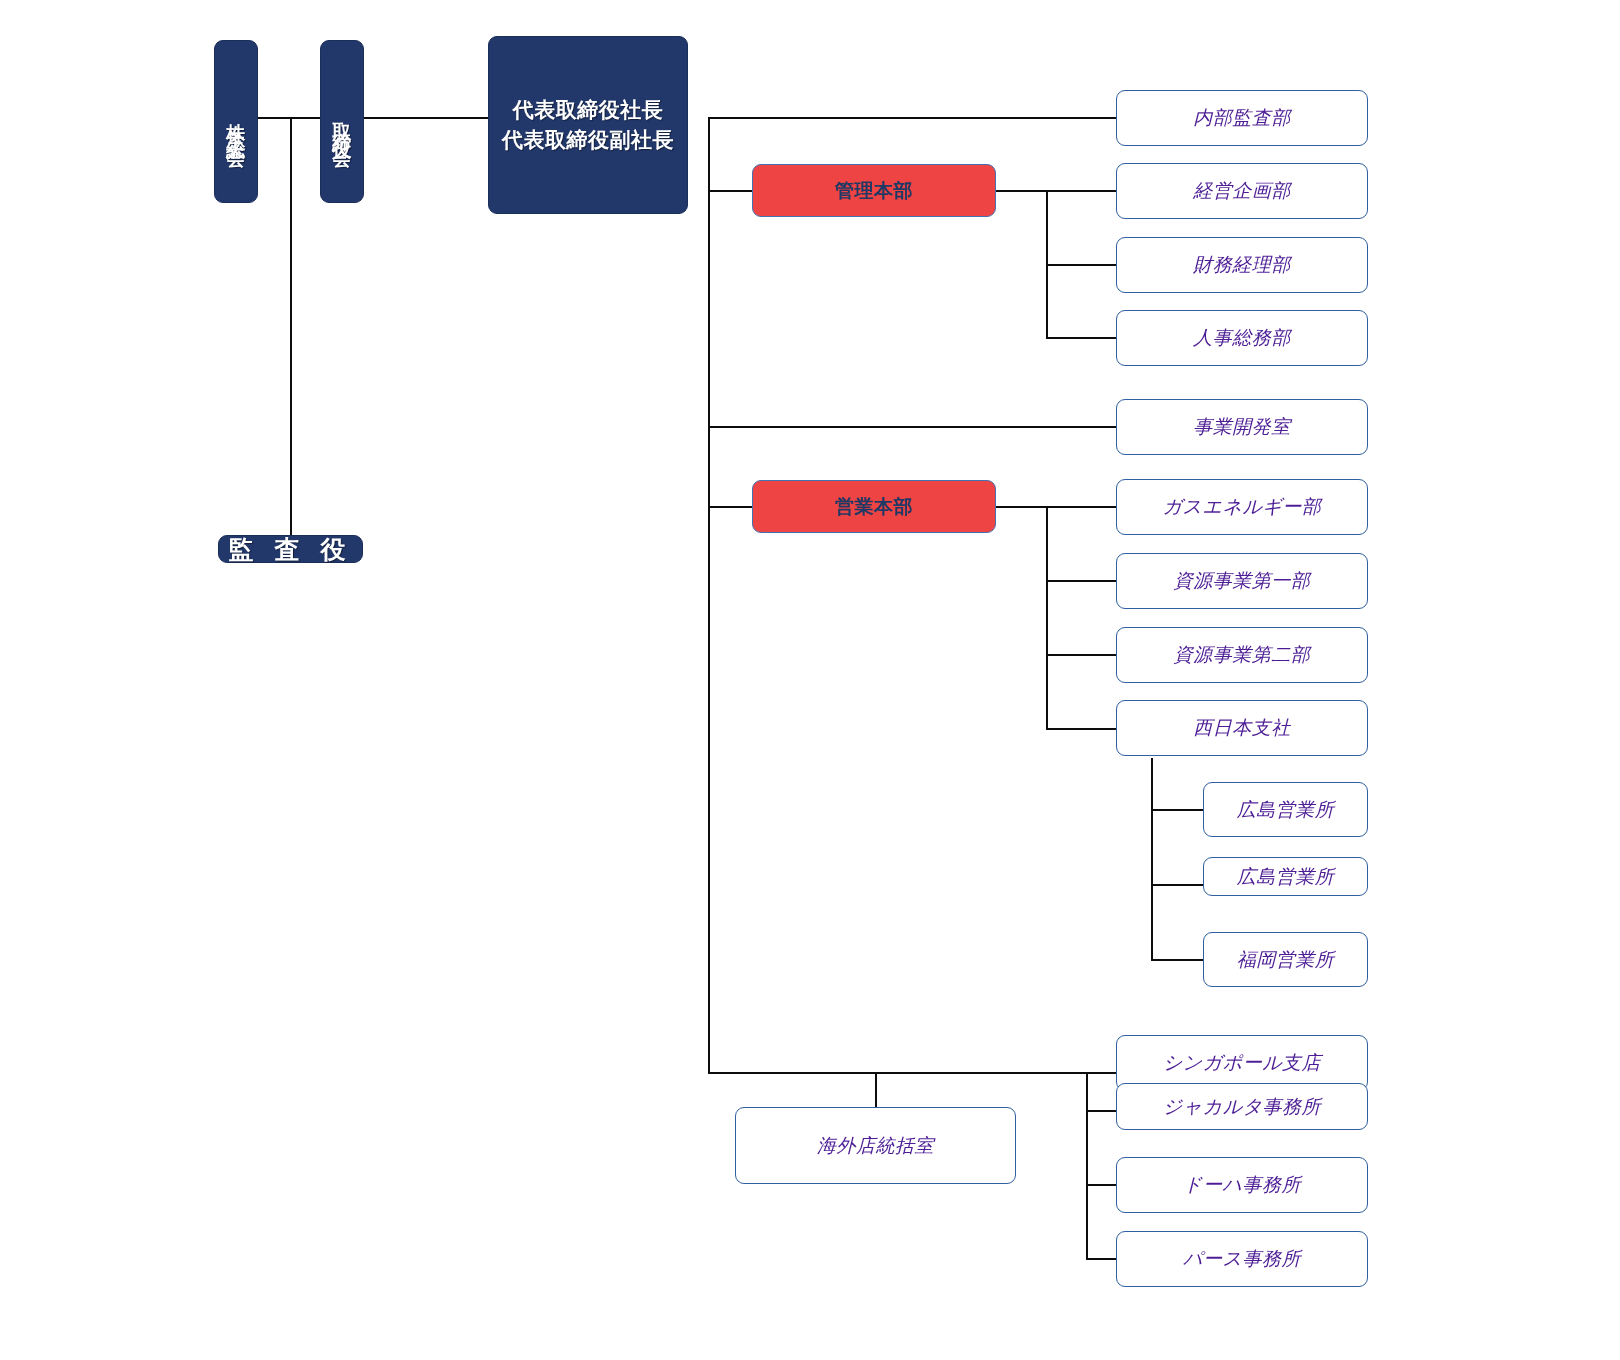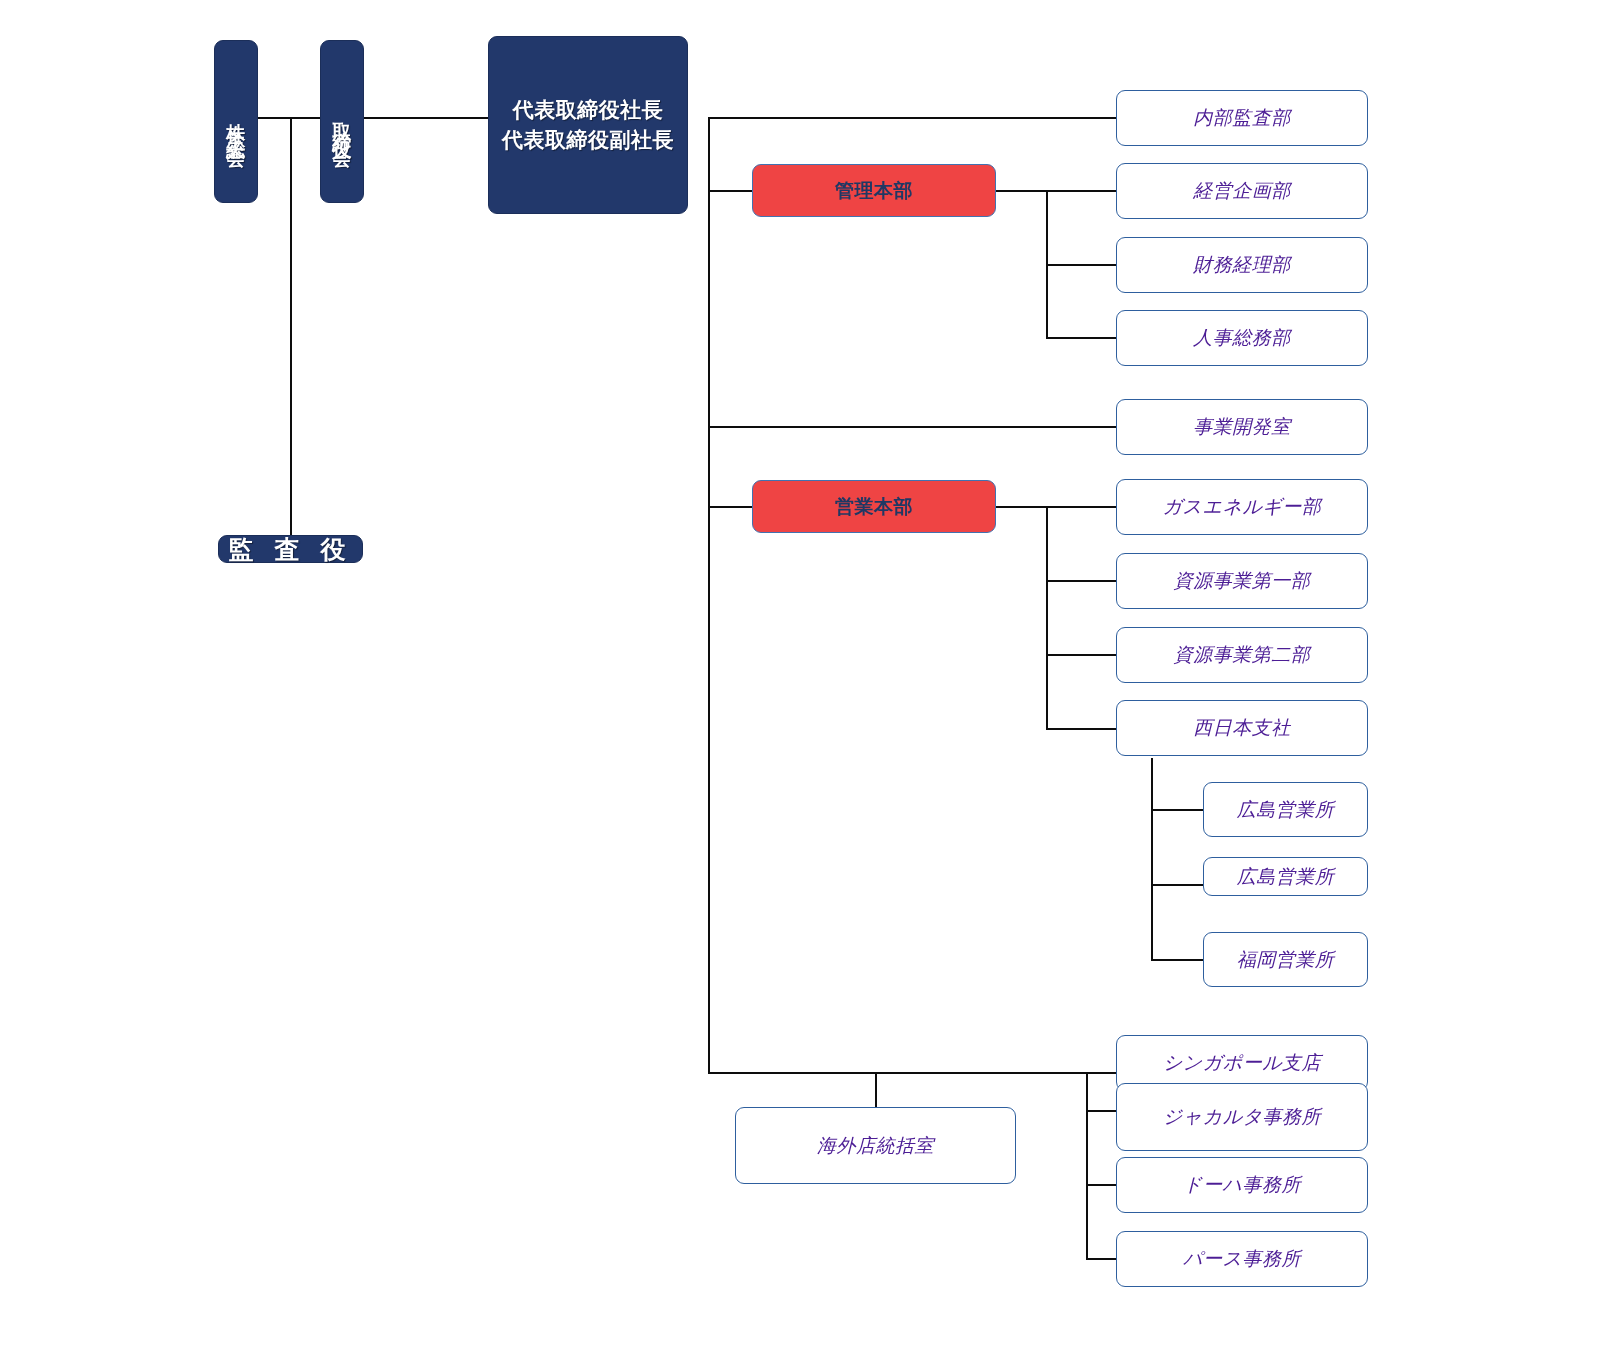--- a/index.html
+++ b/index.html
@@ -158,19 +158,19 @@
   <div class="node white" style="left:1203px; top:782px; width:165px; height:55px;">広島営業所</div>
 
   <div class="node white" style="left:1203px; top:857px; width:165px; height:39px;">広島営業所</div>
 
   <div class="node white" style="left:1203px; top:932px; width:165px; height:55px;">福岡営業所</div>
 
   <div class="node white" style="left:735px; top:1107px; width:281px; height:77px;">海外店統括室</div>
 
   <div class="node white" style="left:1116px; top:1012px; width:252px; height:56px;margin-top:23px;">シンガポール支店</div>
 
-  <div class="node white" style="left:1116px; top:1083px; width:252px; height:68px;">ジャカルタ事務所</div>
+  <div class="node white" style="left:1116px; top:1083px; width:252px; height:47px;">ジャカルタ事務所</div>
 
   <div class="node white" style="left:1116px; top:1157px; width:252px; height:56px;">ドーハ事務所</div>
 
   <div class="node white" style="left:1116px; top:1231px; width:252px; height:56px;">パース事務所</div>
 
 </div>
 
 </body></html>

